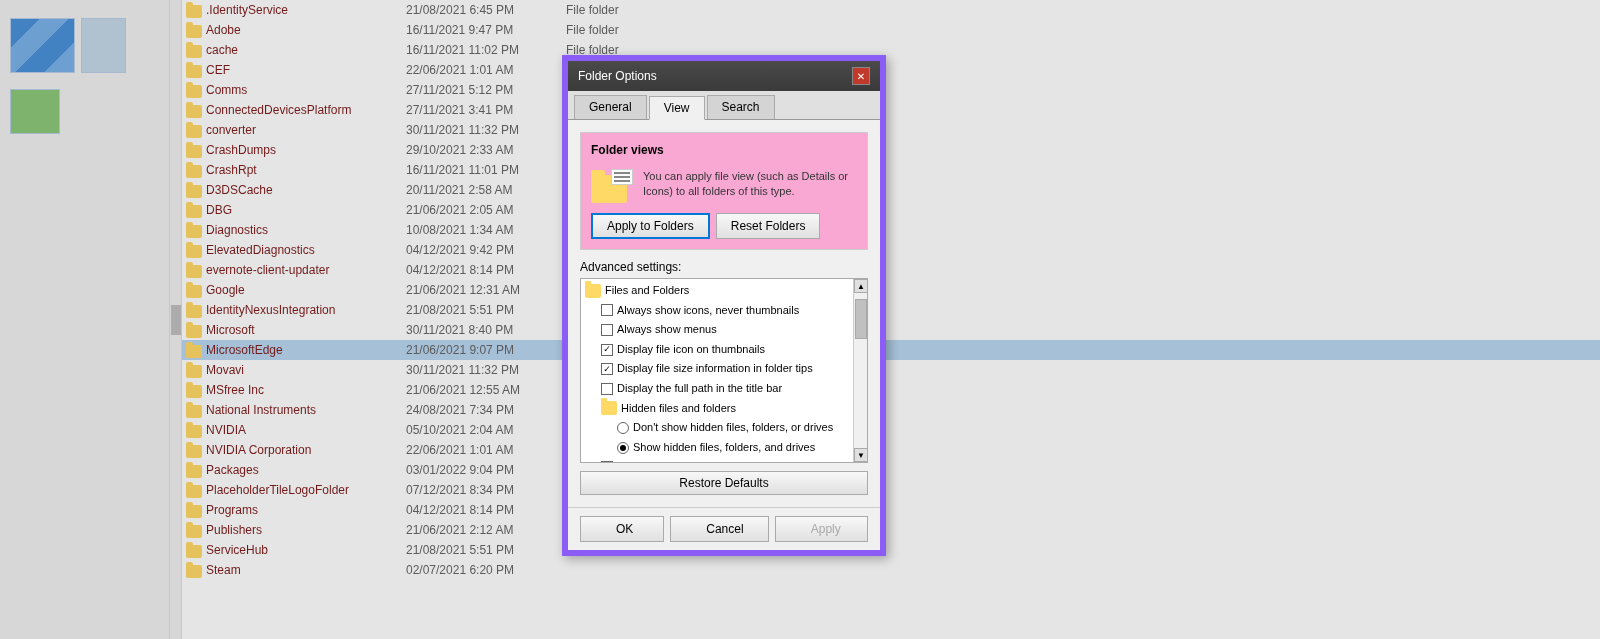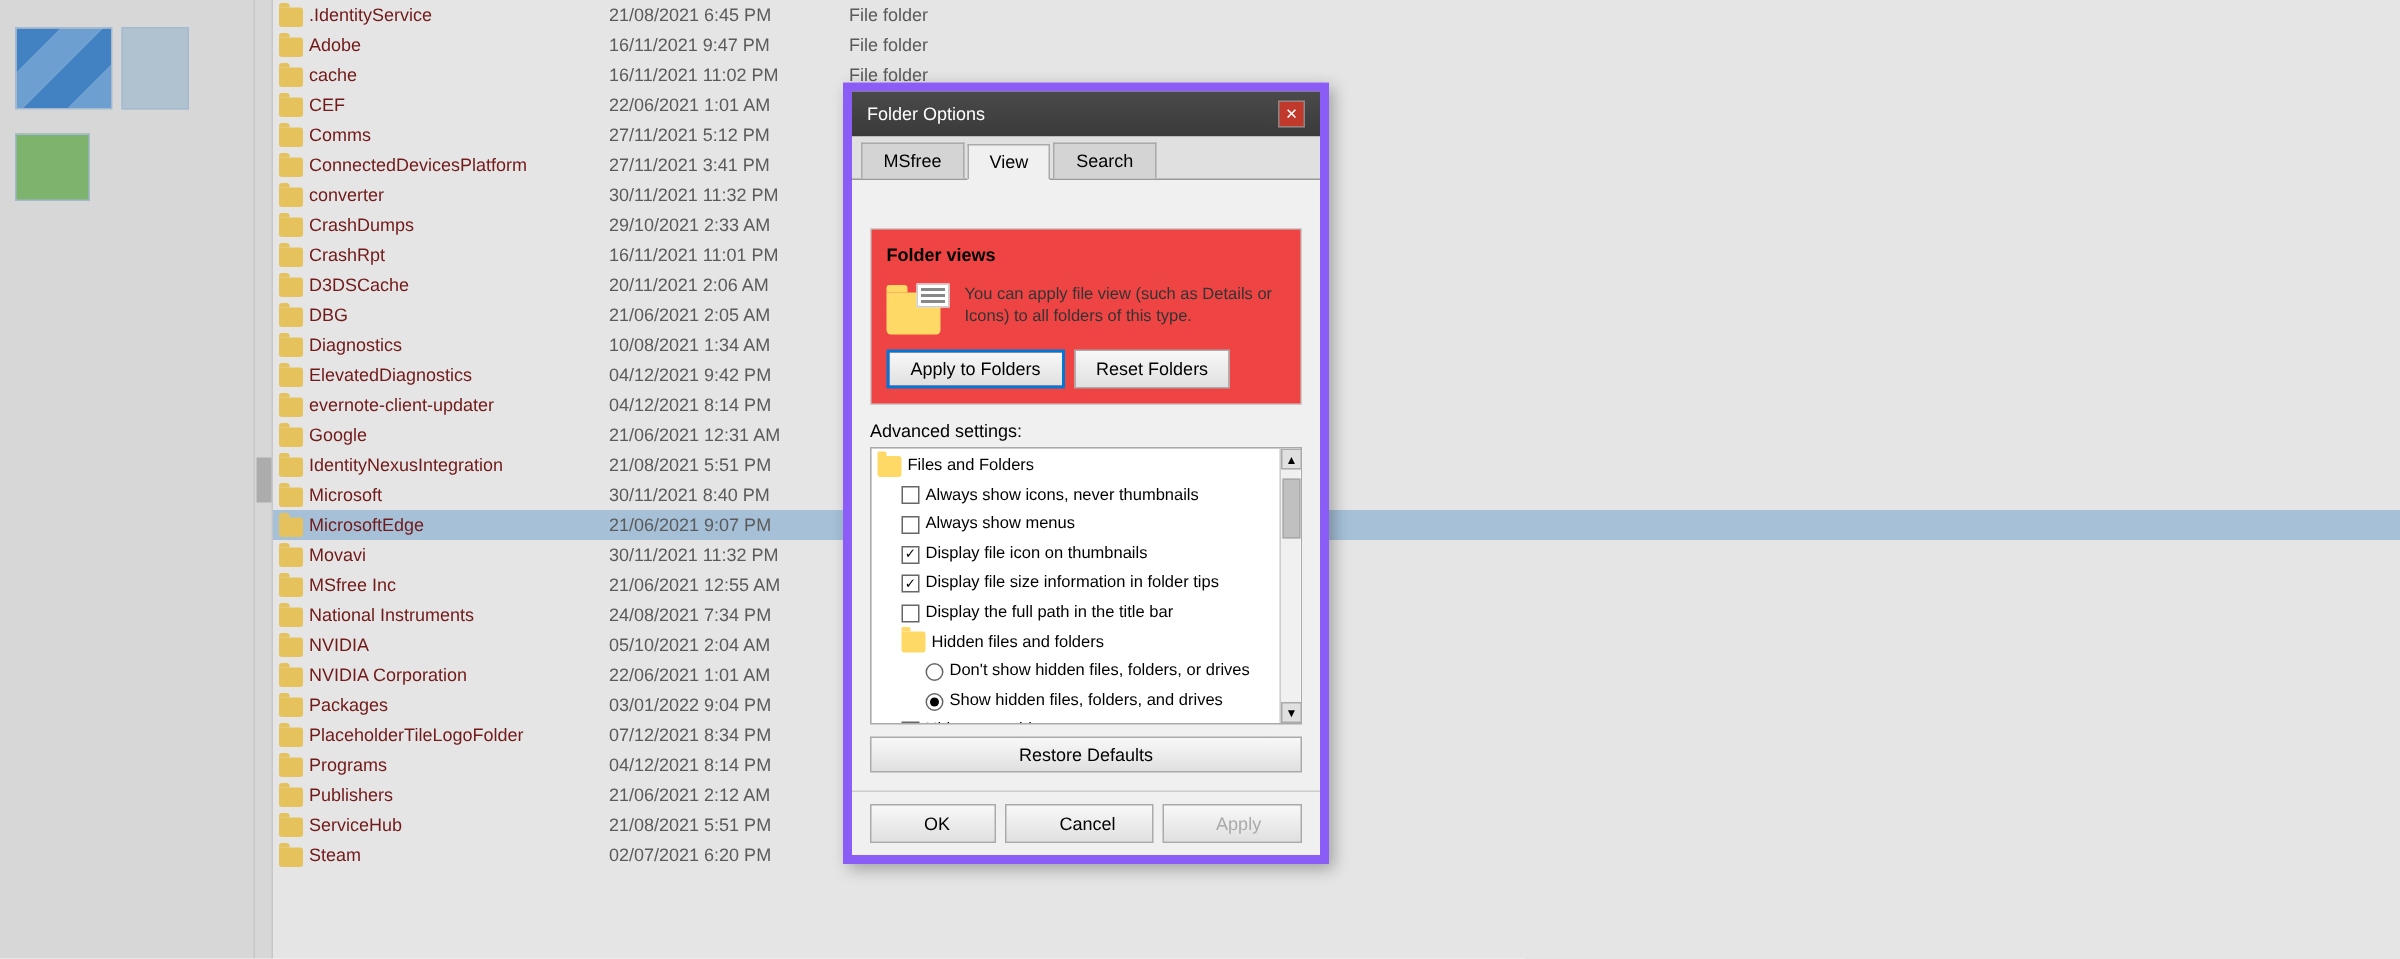--- a/index.html
+++ b/index.html
@@ -197,22 +197,21 @@
 
     .dialog-body {
       padding: 12px;
       background: #f0f0f0;
     }
 
     .folder-views-section {
       border: 1px solid #ccc;
       padding: 10px;
       margin-bottom: 10px;
-      background: #ef4444;
-      margin-top: 20px;
+      background: #f9a8d4;
     }
     .section-title-small {
       font-size: 12px;
       font-weight: bold;
       margin-bottom: 8px;
       color: #000;
     }
     .folder-views-content {
       display: flex;
       align-items: center;
@@ -482,21 +481,21 @@
         </div>
         <div class="file-row">
           <div class="folder-icon file-icon"></div>
           <span class="file-name">CrashRpt</span>
           <span class="file-date">16/11/2021 11:01 PM</span>
           <span class="file-type"></span>
         </div>
         <div class="file-row">
           <div class="folder-icon file-icon"></div>
           <span class="file-name">D3DSCache</span>
-          <span class="file-date">20/11/2021 2:06 AM</span>
+          <span class="file-date">20/11/2021 2:58 AM</span>
           <span class="file-type"></span>
         </div>
         <div class="file-row">
           <div class="folder-icon file-icon"></div>
           <span class="file-name">DBG</span>
           <span class="file-date">21/06/2021 2:05 AM</span>
           <span class="file-type"></span>
         </div>
         <div class="file-row">
           <div class="folder-icon file-icon"></div>
@@ -614,21 +613,21 @@
   <div class="dialog">
 
     <div class="dialog-titlebar">
       <span class="dialog-title">Folder Options</span>
       <div class="title-buttons">
         <div class="title-btn close">✕</div>
       </div>
     </div>
 
     <div class="dialog-tabs">
-      <div class="tab">MSfree</div>
+      <div class="tab">General</div>
       <div class="tab active">View</div>
       <div class="tab">Search</div>
     </div>
 
     <div class="dialog-body">
 
       
       <div class="folder-views-section">
         <div class="section-title-small">Folder views</div>
         <div class="folder-views-content">

